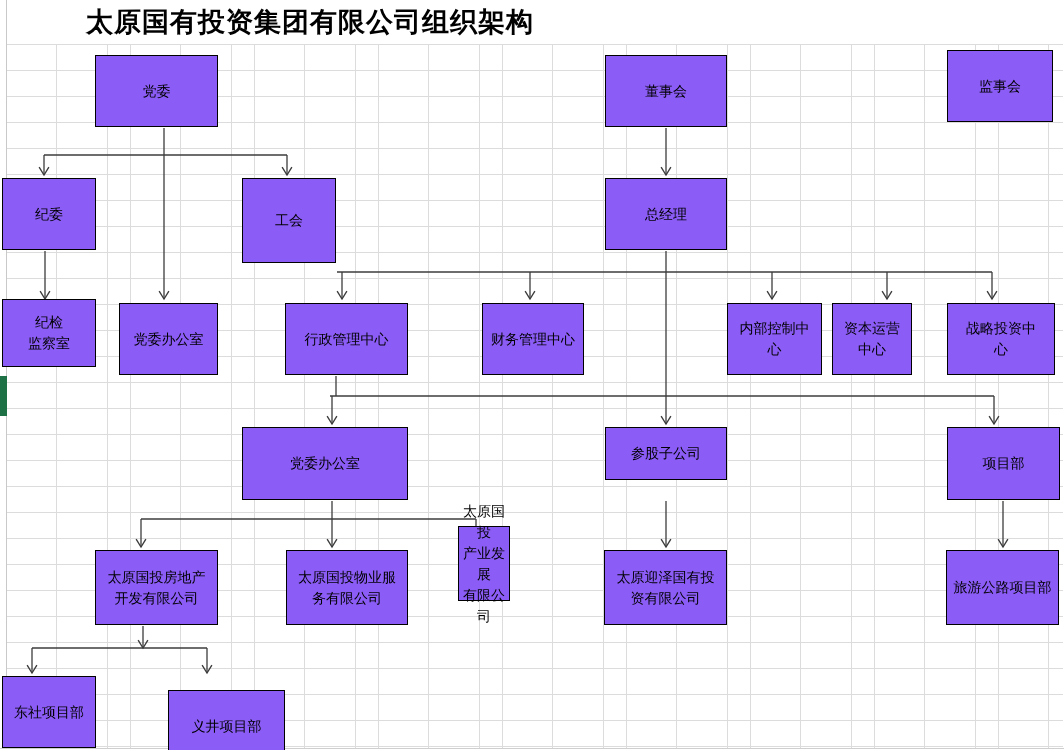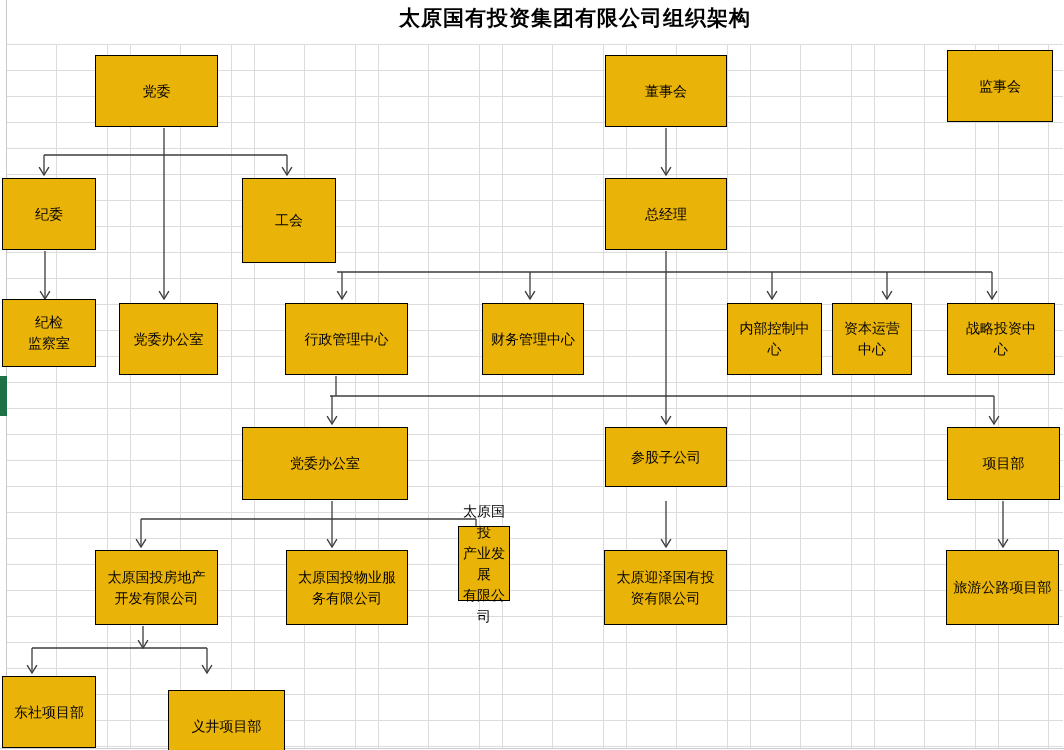--- a/index.html
+++ b/index.html
@@ -12,26 +12,26 @@
   .grid{
     position:absolute;left:6px;top:44px;width:1057px;height:704px;
     background-image:
       repeating-linear-gradient(to right,#dcdcdc 0 1px,transparent 1px 50px,#dcdcdc 50px 51px,transparent 51px 101px,#dcdcdc 101px 102px,transparent 102px 124px),
       repeating-linear-gradient(to bottom,#dcdcdc 0 1px,transparent 1px 26px);
   }
   .left-edge-line{position:absolute;left:6px;top:0;width:1px;height:748px;background:#c9c9c9;}
   .bottom-line{position:absolute;left:0;top:748px;width:1064px;height:1px;background:#cfcfcf;}
   .selection-marker{position:absolute;left:0;top:376px;width:7px;height:40px;background:#1e7145;}
   .title{
-    position:absolute;left:86px;top:4px;width:978px;text-align:center;
-    font-size:21px;font-weight:bold;letter-spacing:1px;
+    position:absolute;left:86px;top:4px;width:978px;text-align:left;
+    font-size:27px;font-weight:bold;letter-spacing:1px;
   }
   svg.connectors{position:absolute;left:0;top:0;}
   .box{
-    position:absolute;background:#eab308;border:1.5px solid #000;box-sizing:border-box;
+    position:absolute;background:#8b5cf6;border:1.5px solid #000;box-sizing:border-box;
     display:flex;align-items:center;justify-content:center;text-align:center;
     font-size:14px;line-height:1.5;white-space:pre-line;padding:2px;
   }
 </style>
 </head>
 <body>
 
 <div class="grid"></div>
 <div class="left-edge-line"></div>
 <div class="bottom-line"></div>
@@ -101,21 +101,21 @@
 <div class="box" style="left:285px;top:303px;width:123px;height:72px">行政管理中心</div>
 <div class="box" style="left:482px;top:303px;width:102px;height:72px">财务管理中心</div>
 <div class="box" style="left:727px;top:303px;width:95px;height:72px">内部控制中
 心</div>
 <div class="box" style="left:832px;top:303px;width:80px;height:72px">资本运营
 中心</div>
 <div class="box" style="left:947px;top:303px;width:108px;height:72px">战略投资中
 心</div>
 
 <div class="box" style="left:242px;top:427px;width:166px;height:73px">党委办公室</div>
-<div class="box" style="left:605px;top:427px;width:122px;height:60px">参股子公司</div>
+<div class="box" style="left:605px;top:427px;width:122px;height:53px">参股子公司</div>
 <div class="box" style="left:947px;top:427px;width:113px;height:73px">项目部</div>
 
 <div class="box" style="left:95px;top:550px;width:123px;height:75px">太原国投房地产
 开发有限公司</div>
 <div class="box" style="left:286px;top:550px;width:122px;height:75px">太原国投物业服
 务有限公司</div>
 <div class="box" style="left:458px;top:526px;width:52px;height:75px">太原国投
 产业发展
 有限公司</div>
 <div class="box" style="left:604px;top:550px;width:123px;height:75px">太原迎泽国有投

